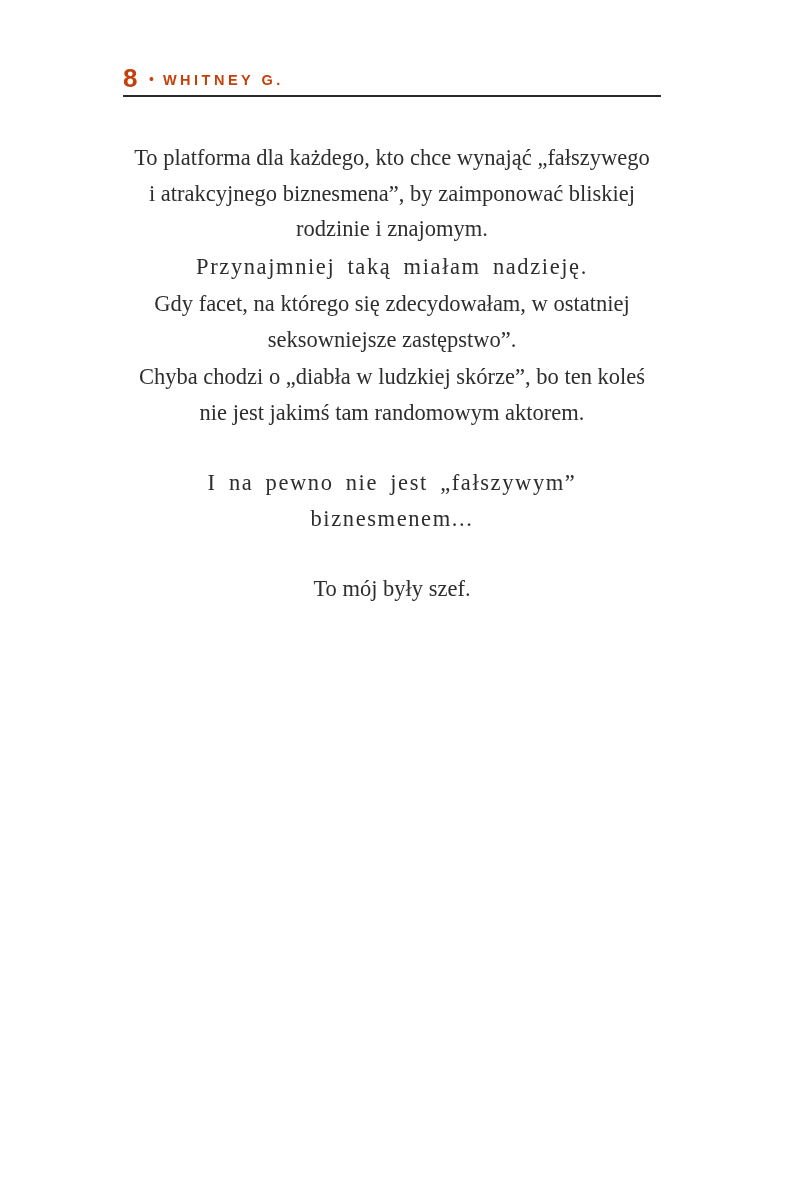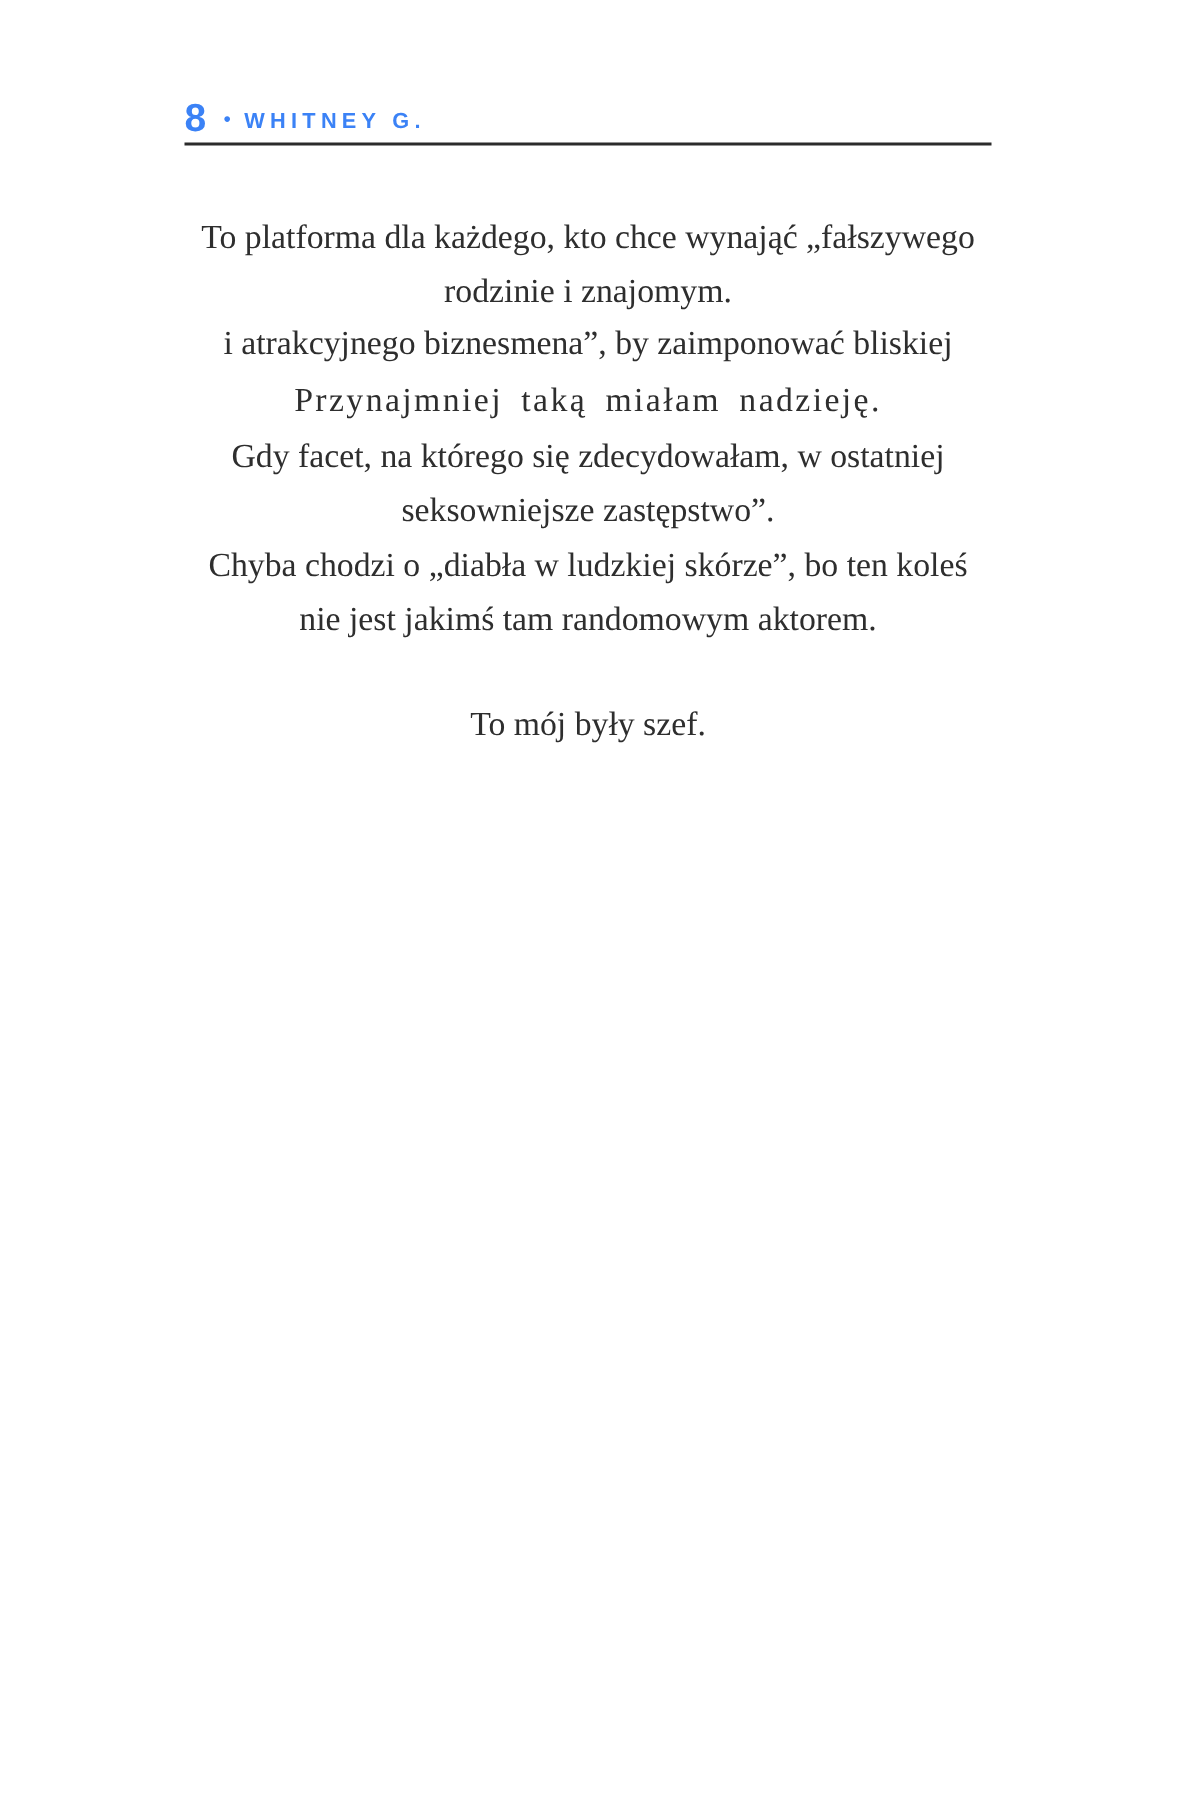--- a/index.html
+++ b/index.html
@@ -21,21 +21,21 @@
     background: #ffffff;
   }
   
   .header {
     position: absolute;
     left: 123px;
     top: 63px;
     width: 538px;
     white-space: nowrap;
     font-family: "Liberation Sans", sans-serif;
-    color: #3b82f6;
+    color: #c2410c;
   }
   .page-number {
     font-size: 26px;
     font-weight: 700;
     letter-spacing: 0.5px;
   }
   .header-bullet {
     font-size: 14px;
     margin: 0 9px 0 11px;
     vertical-align: 3px;
@@ -87,34 +87,38 @@
 
   <div class="header">
     <span class="page-number">8</span><span class="header-bullet">•</span><span class="running-title">WHITNEY G.</span>
   </div>
 
   <div class="header-rule"></div>
 
   <main class="body-text" id="paragraphs">
       <p class="para normal">
         <span class="line"><span>To platforma dla każdego, kto chce wynająć „fałszywego</span></span>
+        <span class="line"><span>i atrakcyjnego biznesmena”, by zaimponować bliskiej</span></span>
         <span class="line"><span>rodzinie i znajomym.</span></span>
-        <span class="line"><span>i atrakcyjnego biznesmena”, by zaimponować bliskiej</span></span>
       </p>
       <p class="para spaced">
         <span class="line"><span>Przynajmniej taką miałam nadzieję.</span></span>
       </p>
       <p class="para normal">
         <span class="line"><span>Gdy facet, na którego się zdecydowałam, w ostatniej</span></span>
         <span class="line"><span>seksowniejsze zastępstwo”.</span></span>
       </p>
       <p class="para normal">
         <span class="line"><span>Chyba chodzi o „diabła w ludzkiej skórze”, bo ten koleś</span></span>
         <span class="line"><span>nie jest jakimś tam randomowym aktorem.</span></span>
       </p>
+      <p class="para spaced gap">
+        <span class="line"><span>I na pewno nie jest „fałszywym”</span></span>
+        <span class="line"><span>biznesmenem...</span></span>
+      </p>
       <p class="para normal gap">
         <span class="line"><span>To mój były szef.</span></span>
       </p>
       <p class="para spaced-light gap">
       </p>
     </main>
 
 </div>
 
 </body></html>

